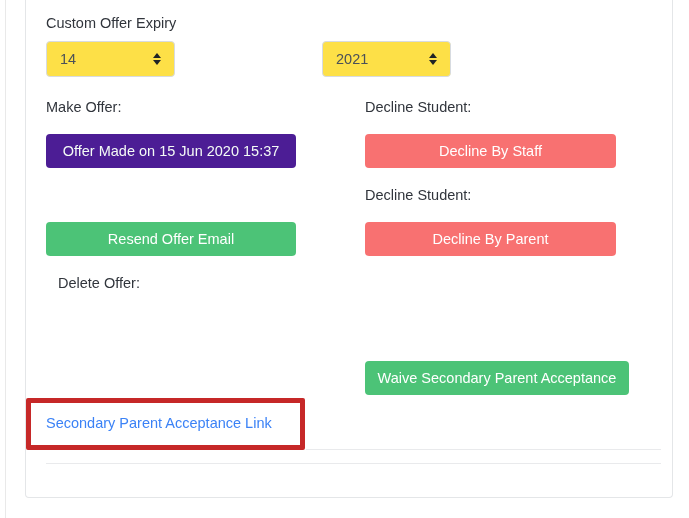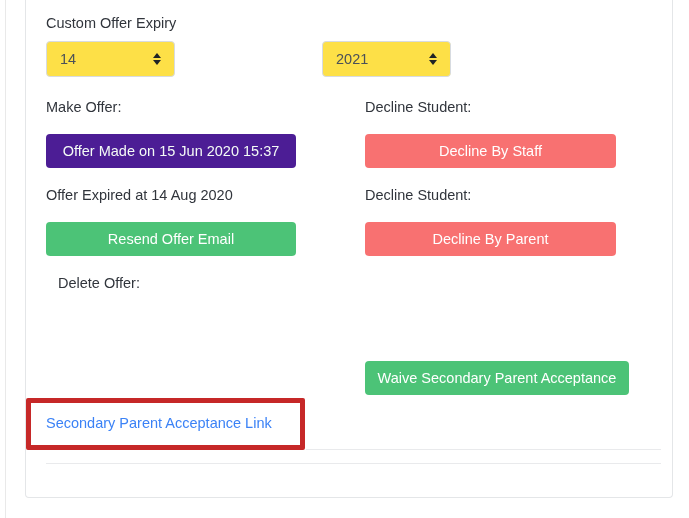--- a/index.html
+++ b/index.html
@@ -188,21 +188,20 @@
       </div>
 
       <div class="field-label" style="left:20px; top:98px;">Make Offer:</div>
 
       <button class="btn btn-green-muted" style="left:20px; top:134px; width:250px;">Offer Made on 15 Jun 2020 15:37</button>
 
       <div class="field-label" style="left:339px; top:98px;">Decline Student:</div>
 
       <button class="btn btn-red" style="left:339px; top:134px; width:251px;">Decline By Staff</button>
 
-      <div class="field-label" style="left:20px; top:186px;">Offer Expired at 14 Aug 2020</div>
 
       <button class="btn btn-green" style="left:20px; top:222px; width:250px;">Resend Offer Email</button>
 
       <div class="field-label" style="left:339px; top:186px;">Decline Student:</div>
 
       <button class="btn btn-red" style="left:339px; top:222px; width:251px;">Decline By Parent</button>
 
       <div class="field-label" style="left:20px; top:274px;margin-left:12px;">Delete Offer:</div>
 
 

